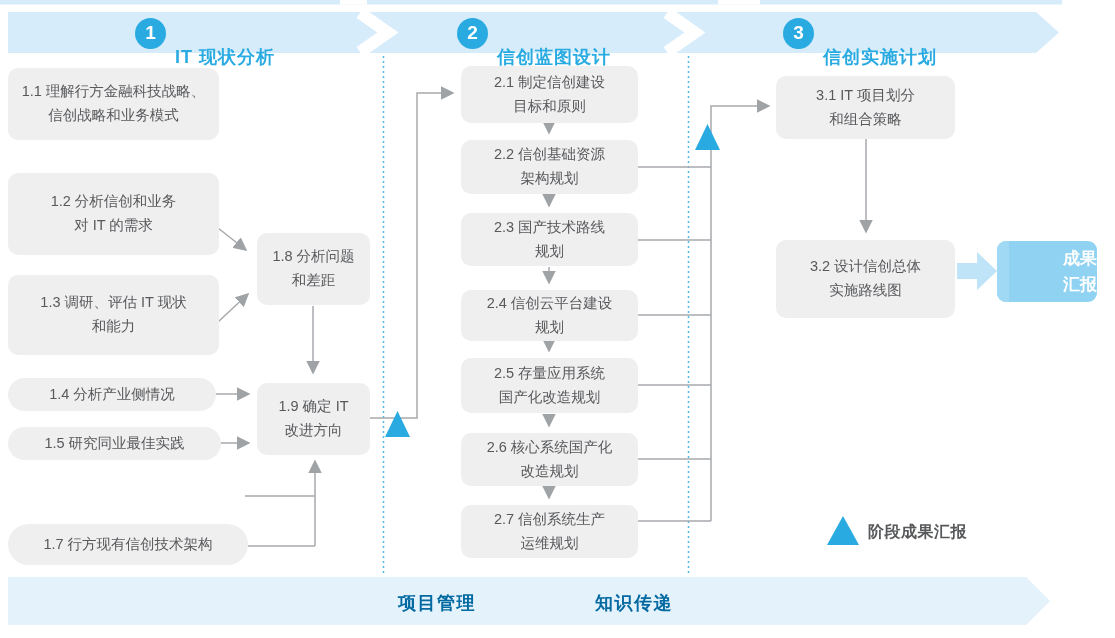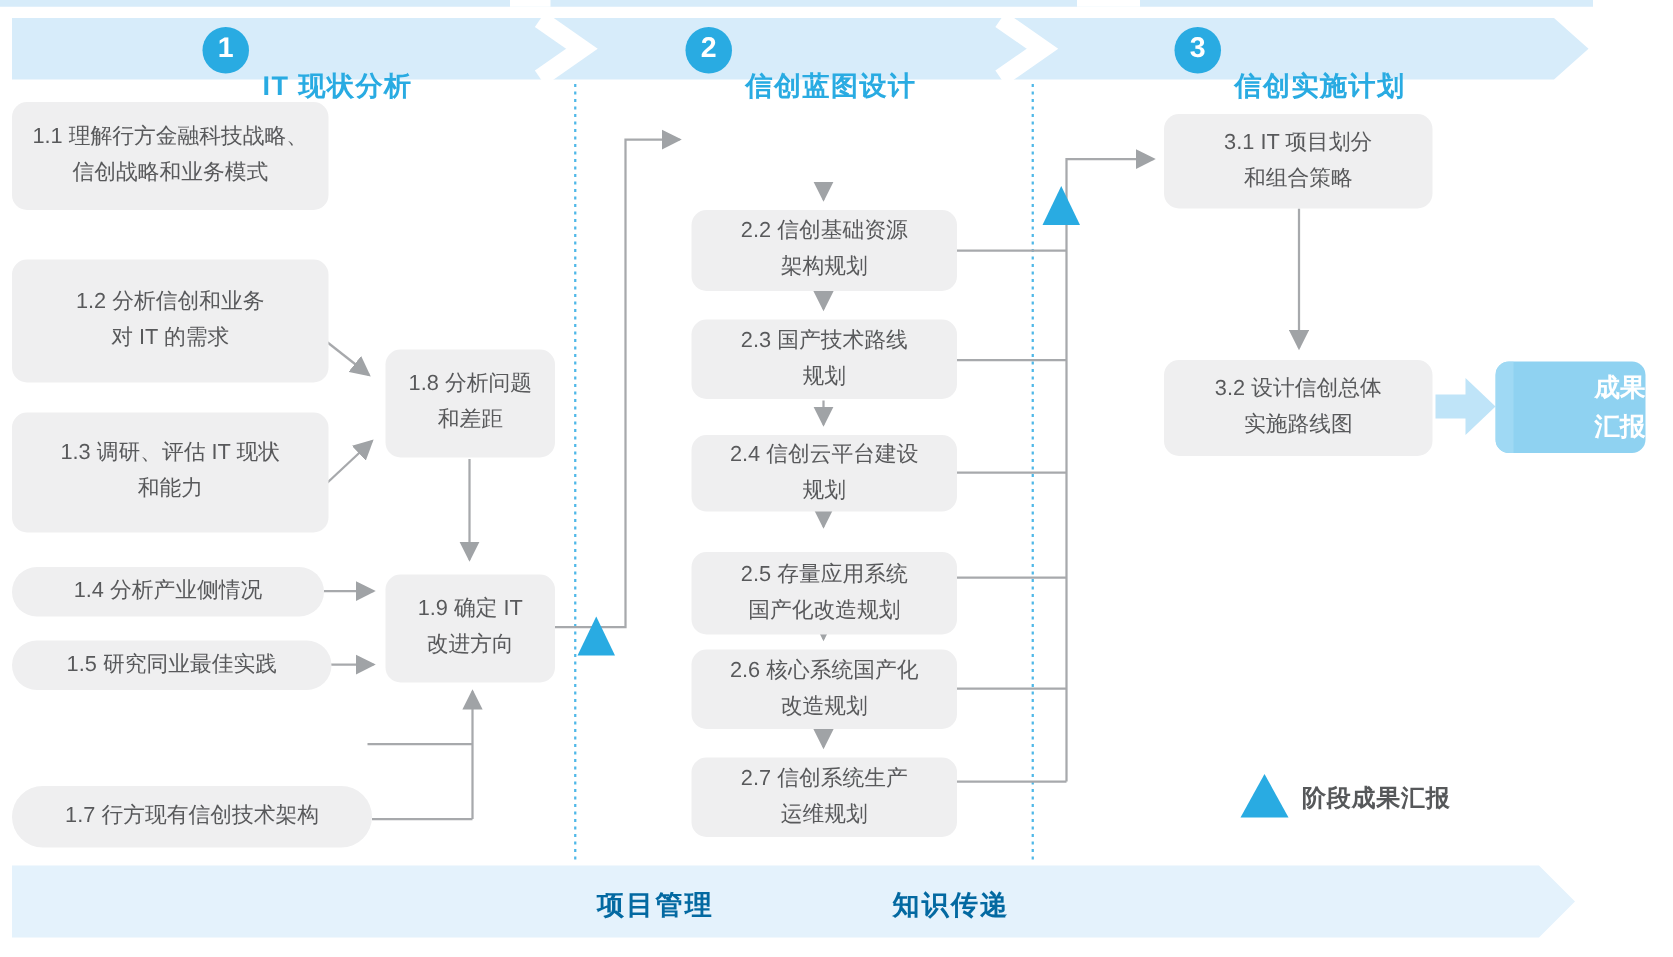--- a/index.html
+++ b/index.html
@@ -109,36 +109,38 @@
   <div class="box" style="left:8px;top:275px;width:211px;height:80px">1.3 调研、评估 IT 现状
 和能力</div>
   <div class="box pill" style="left:8px;top:378px;width:208px;height:33px">1.4 分析产业侧情况</div>
   <div class="box pill" style="left:8px;top:427px;width:213px;height:33px">1.5 研究同业最佳实践</div>
   <div class="box pill" style="left:8px;top:524px;width:240px;height:41px">1.7 行方现有信创技术架构</div>
   <div class="box" style="left:257px;top:233px;width:113px;height:72px">1.8 分析问题
 和差距</div>
   <div class="box" style="left:257px;top:383px;width:113px;height:72px">1.9 确定 IT
 改进方向</div>
 
+  <div class="box" style="left:461px;top:66px;width:177px;height:57px">2.1 制定信创建设
+目标和原则</div>
   <div class="box" style="left:461px;top:140px;width:177px;height:54px">2.2 信创基础资源
 架构规划</div>
   <div class="box" style="left:461px;top:213px;width:177px;height:53px">2.3 国产技术路线
 规划</div>
   <div class="box" style="left:461px;top:290px;width:177px;height:51px">2.4 信创云平台建设
 规划</div>
-  <div class="box" style="left:461px;top:368px;width:177px;height:55px">2.5 存量应用系统
+  <div class="box" style="left:461px;top:358px;width:177px;height:55px">2.5 存量应用系统
 国产化改造规划</div>
   <div class="box" style="left:461px;top:433px;width:177px;height:53px">2.6 核心系统国产化
 改造规划</div>
   <div class="box" style="left:461px;top:505px;width:177px;height:53px">2.7 信创系统生产
 运维规划</div>
 
   <div class="box" style="left:776px;top:76px;width:179px;height:63px">3.1 IT 项目划分
 和组合策略</div>
-  <div class="box" style="left:776px;top:240px;width:179px;height:64px">3.2 设计信创总体
+  <div class="box" style="left:776px;top:240px;width:179px;height:78px">3.2 设计信创总体
 实施路线图</div>
 
   <div class="result-box" style="left:997px;top:241px;width:100px;height:61px">
     <div class="result-strip"></div>
     <div class="result-text">成果
 汇报</div>
   </div>
 
   <div class="legend-label" style="left:868px;top:522px">阶段成果汇报</div>
 

